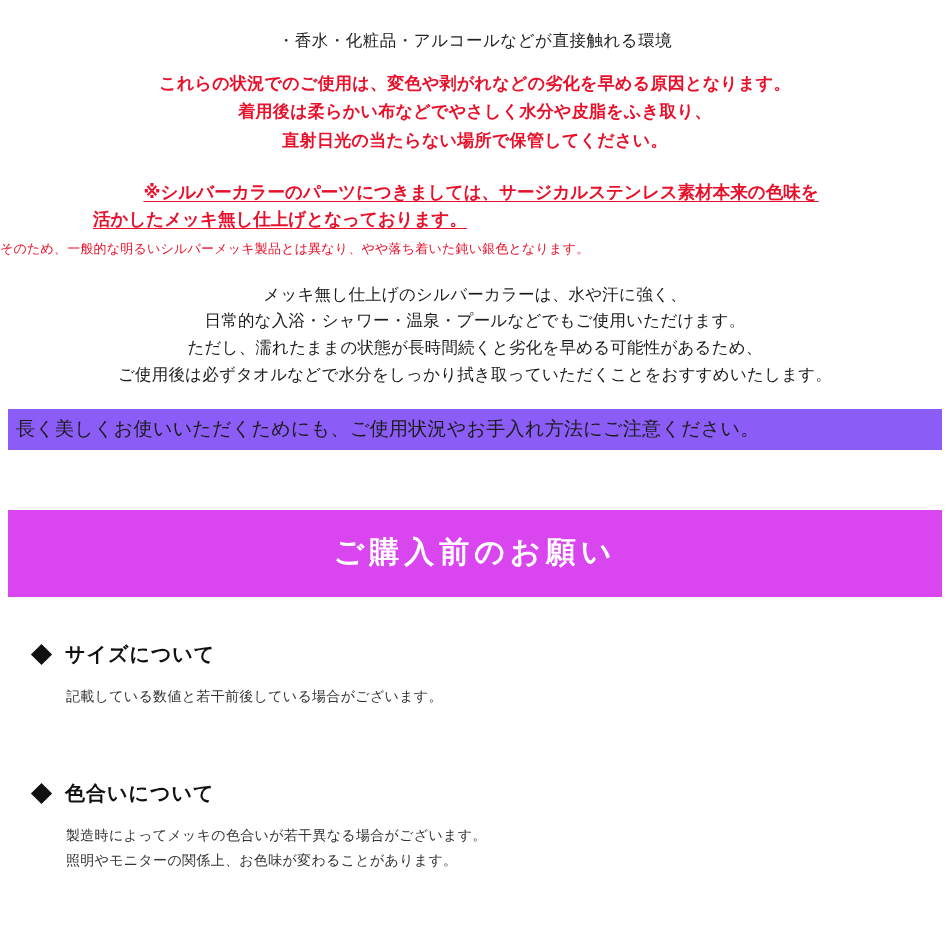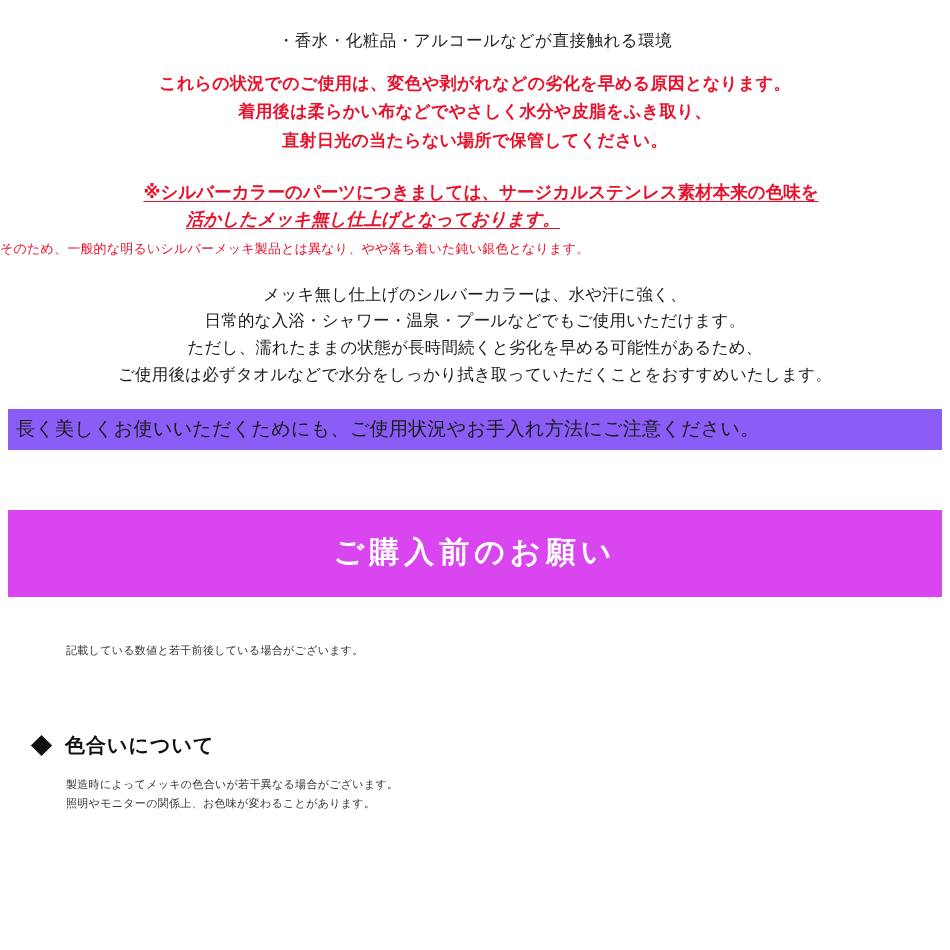--- a/index.html
+++ b/index.html
@@ -67,23 +67,22 @@
     text-decoration: underline;
     text-underline-offset: 3px;
   }
   .note-underline .row1 {
     display: block;
     text-align: center;
     padding-left: 12px;
   }
   .note-underline .row2 {
     display: block;
-    text-align: right;
+    text-align: center;
     padding-right: 390px;
-    font-style: italic;
   }
 
   .note-sub {
     color: #e8102a;
     font-weight: normal;
     font-size: 13px;
     text-align: left;
     margin-top: 6px;
     letter-spacing: 0.2px;
   }
@@ -147,21 +146,21 @@
     width: 15px;
     height: 15px;
     background: #111111;
     transform: rotate(45deg);
     margin-right: 16px;
     flex: none;
   }
   .item-body {
     margin-top: 16px;
     padding-left: 32px;
-    font-size: 11px;
+    font-size: 14px;
     color: #333333;
     line-height: 1.75;
     letter-spacing: 0.3px;
   }
 </style>
 </head>
 <body>
 
 <div class="page">
 
@@ -193,20 +192,24 @@
     <div class="highlight-wrap">
       <div class="highlight">長く美しくお使いいただくためにも、ご使用状況やお手入れ方法にご注意ください。</div>
     </div>
   </div>
 
   <div class="section-header">ご購入前のお願い</div>
 
   <div class="items">
 
     <div class="item">
+      <div class="item-title">
+        <span class="diamond"></span>
+        <span>サイズについて</span>
+      </div>
       <div class="item-body">
         <div>記載している数値と若干前後している場合がございます。</div>
       </div>
     </div>
 
     <div class="item">
       <div class="item-title">
         <span class="diamond"></span>
         <span>色合いについて</span>
       </div>

